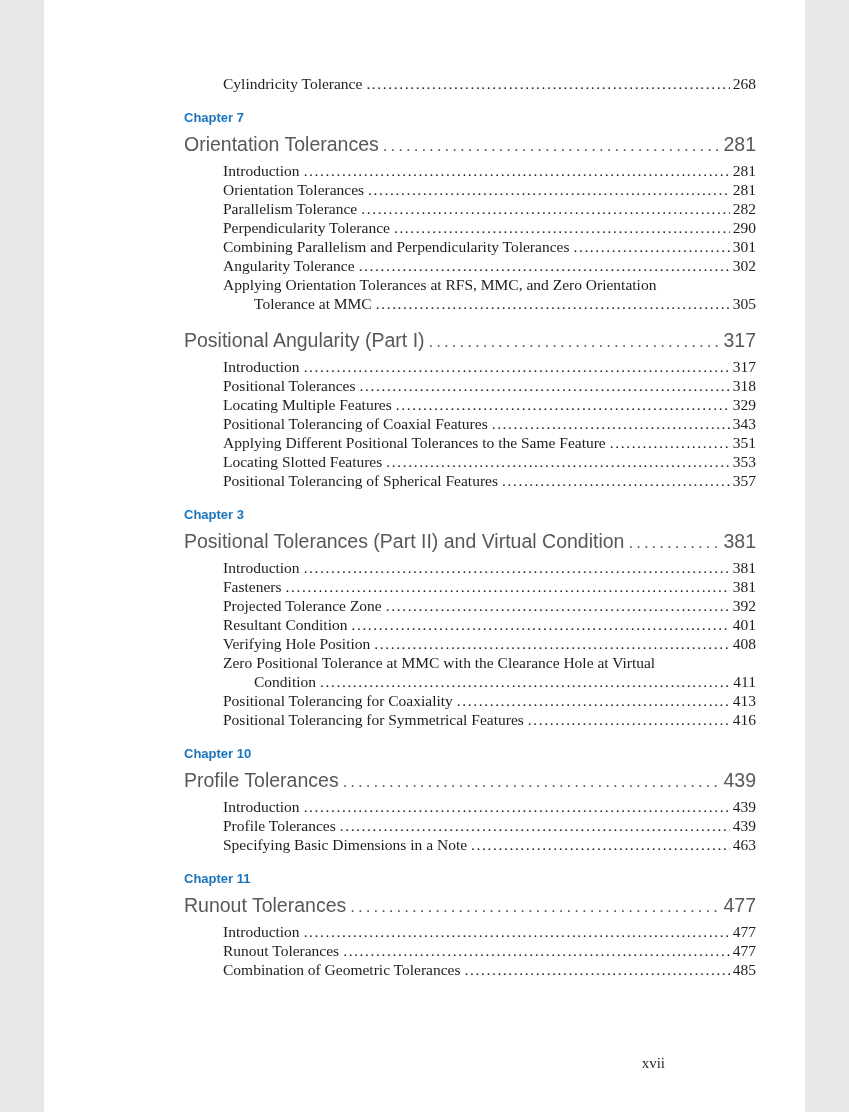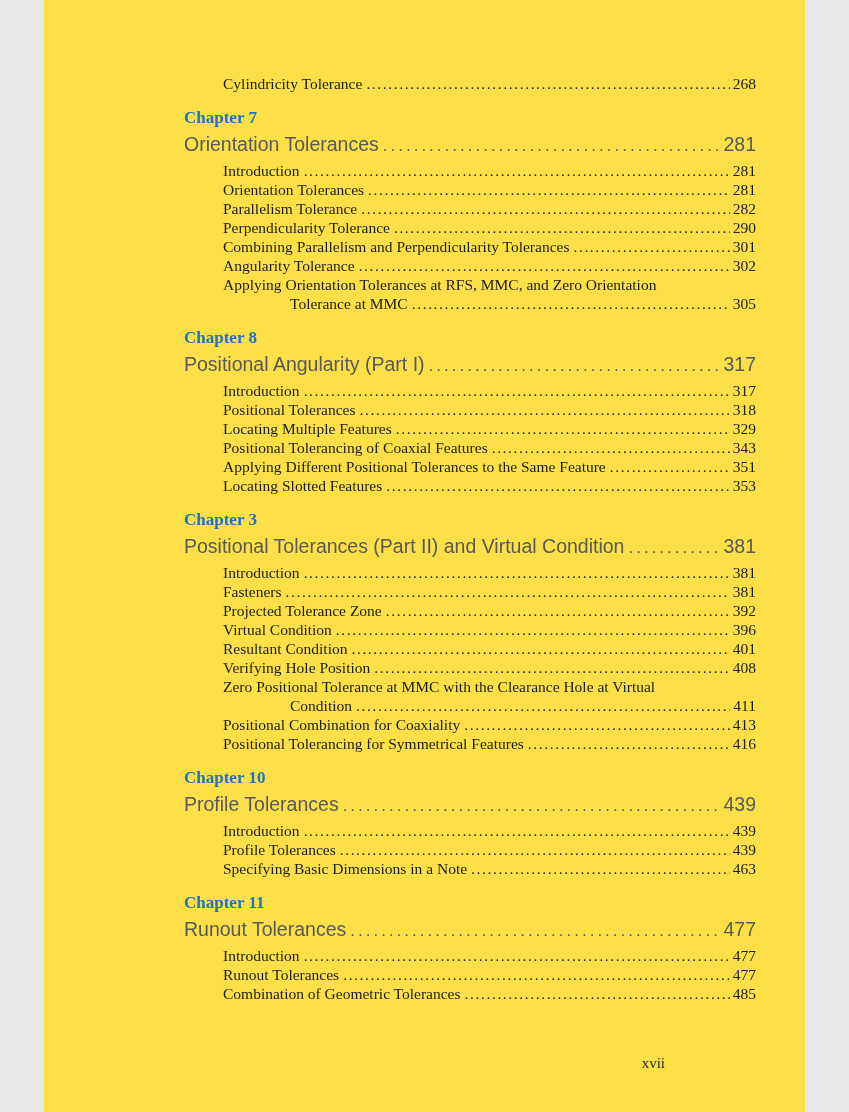--- a/index.html
+++ b/index.html
@@ -1,20 +1,20 @@
 <!DOCTYPE html>
 <html><head>
 <meta charset="utf-8">
 <style>
   html, body { margin: 0; padding: 0; background: #e8e8e8; }
   .page {
     position: relative;
     width: 761px;
     height: 1112px;
-    background: #fde047;
+    background: #ffffff;
     overflow: hidden;
     font-family: "Liberation Serif", serif;
     margin: 0 auto;
   }
   .toc-body {
     position: absolute;
     left: 140px;
     top: 74px;
     width: 572px;
   }
@@ -32,27 +32,27 @@
     letter-spacing: 1.6px;
   }
   .toc-row .pg { flex: 0 0 auto; white-space: nowrap; }
 
   .entry, .toc-line1 {
     margin-left: 39px;
     font-size: 15.5px;
     line-height: 19px;
     color: #1d1d1f;
   }
-  .toc-row.indent2 { margin-left: 106px; }
+  .toc-row.indent2 { margin-left: 70px; }
 
   .chapter { margin-top: 14px; }
   .chapter-heading {
-    font-family: Liberation Serif, serif;
+    font-family: Liberation Sans, sans-serif;
     font-weight: bold;
-    font-size: 17px;
+    font-size: 13px;
     line-height: 22px;
     color: #1c75bc;
     margin: 0 0 2px 0;
   }
   .title-row {
     font-family: "Liberation Sans", sans-serif;
     font-weight: normal;
     color: #58585b;
     font-size: 19.5px;
     line-height: 26px;
@@ -123,21 +123,20 @@
         <div class="entry-wrap">
           <div class="toc-line1">Applying Orientation Tolerances at RFS, MMC, and Zero Orientation</div>
           <div class="toc-row entry indent2">
             <span class="lbl">Tolerance at MMC</span>
             <span class="dots"></span>
             <span class="pg">305</span>
           </div>
         </div>
       </section>
       <section class="chapter">
-        <h2 class="chapter-heading">Chapter 8</h2>
         <div class="toc-row title-row">
           <span class="lbl">Positional Angularity (Part I)</span>
           <span class="dots"></span>
           <span class="pg">317</span>
         </div>
         <div class="toc-row entry">
           <span class="lbl">Introduction</span>
           <span class="dots"></span>
           <span class="pg">317</span>
         </div>
@@ -159,20 +158,25 @@
         <div class="toc-row entry">
           <span class="lbl">Applying Different Positional Tolerances to the Same Feature</span>
           <span class="dots"></span>
           <span class="pg">351</span>
         </div>
         <div class="toc-row entry">
           <span class="lbl">Locating Slotted Features</span>
           <span class="dots"></span>
           <span class="pg">353</span>
         </div>
+        <div class="toc-row entry">
+          <span class="lbl">Positional Tolerancing of Spherical Features</span>
+          <span class="dots"></span>
+          <span class="pg">357</span>
+        </div>
       </section>
       <section class="chapter">
         <h2 class="chapter-heading">Chapter 3</h2>
         <div class="toc-row title-row">
           <span class="lbl">Positional Tolerances (Part II) and Virtual Condition</span>
           <span class="dots"></span>
           <span class="pg">381</span>
         </div>
         <div class="toc-row entry">
           <span class="lbl">Introduction</span>
@@ -181,46 +185,41 @@
         </div>
         <div class="toc-row entry">
           <span class="lbl">Fasteners</span>
           <span class="dots"></span>
           <span class="pg">381</span>
         </div>
         <div class="toc-row entry">
           <span class="lbl">Projected Tolerance Zone</span>
           <span class="dots"></span>
           <span class="pg">392</span>
-        </div>
-        <div class="toc-row entry">
-          <span class="lbl">Virtual Condition</span>
-          <span class="dots"></span>
-          <span class="pg">396</span>
         </div>
         <div class="toc-row entry">
           <span class="lbl">Resultant Condition</span>
           <span class="dots"></span>
           <span class="pg">401</span>
         </div>
         <div class="toc-row entry">
           <span class="lbl">Verifying Hole Position</span>
           <span class="dots"></span>
           <span class="pg">408</span>
         </div>
         <div class="entry-wrap">
           <div class="toc-line1">Zero Positional Tolerance at MMC with the Clearance Hole at Virtual</div>
           <div class="toc-row entry indent2">
             <span class="lbl">Condition</span>
             <span class="dots"></span>
             <span class="pg">411</span>
           </div>
         </div>
         <div class="toc-row entry">
-          <span class="lbl">Positional Combination for Coaxiality</span>
+          <span class="lbl">Positional Tolerancing for Coaxiality</span>
           <span class="dots"></span>
           <span class="pg">413</span>
         </div>
         <div class="toc-row entry">
           <span class="lbl">Positional Tolerancing for Symmetrical Features</span>
           <span class="dots"></span>
           <span class="pg">416</span>
         </div>
       </section>
       <section class="chapter">

